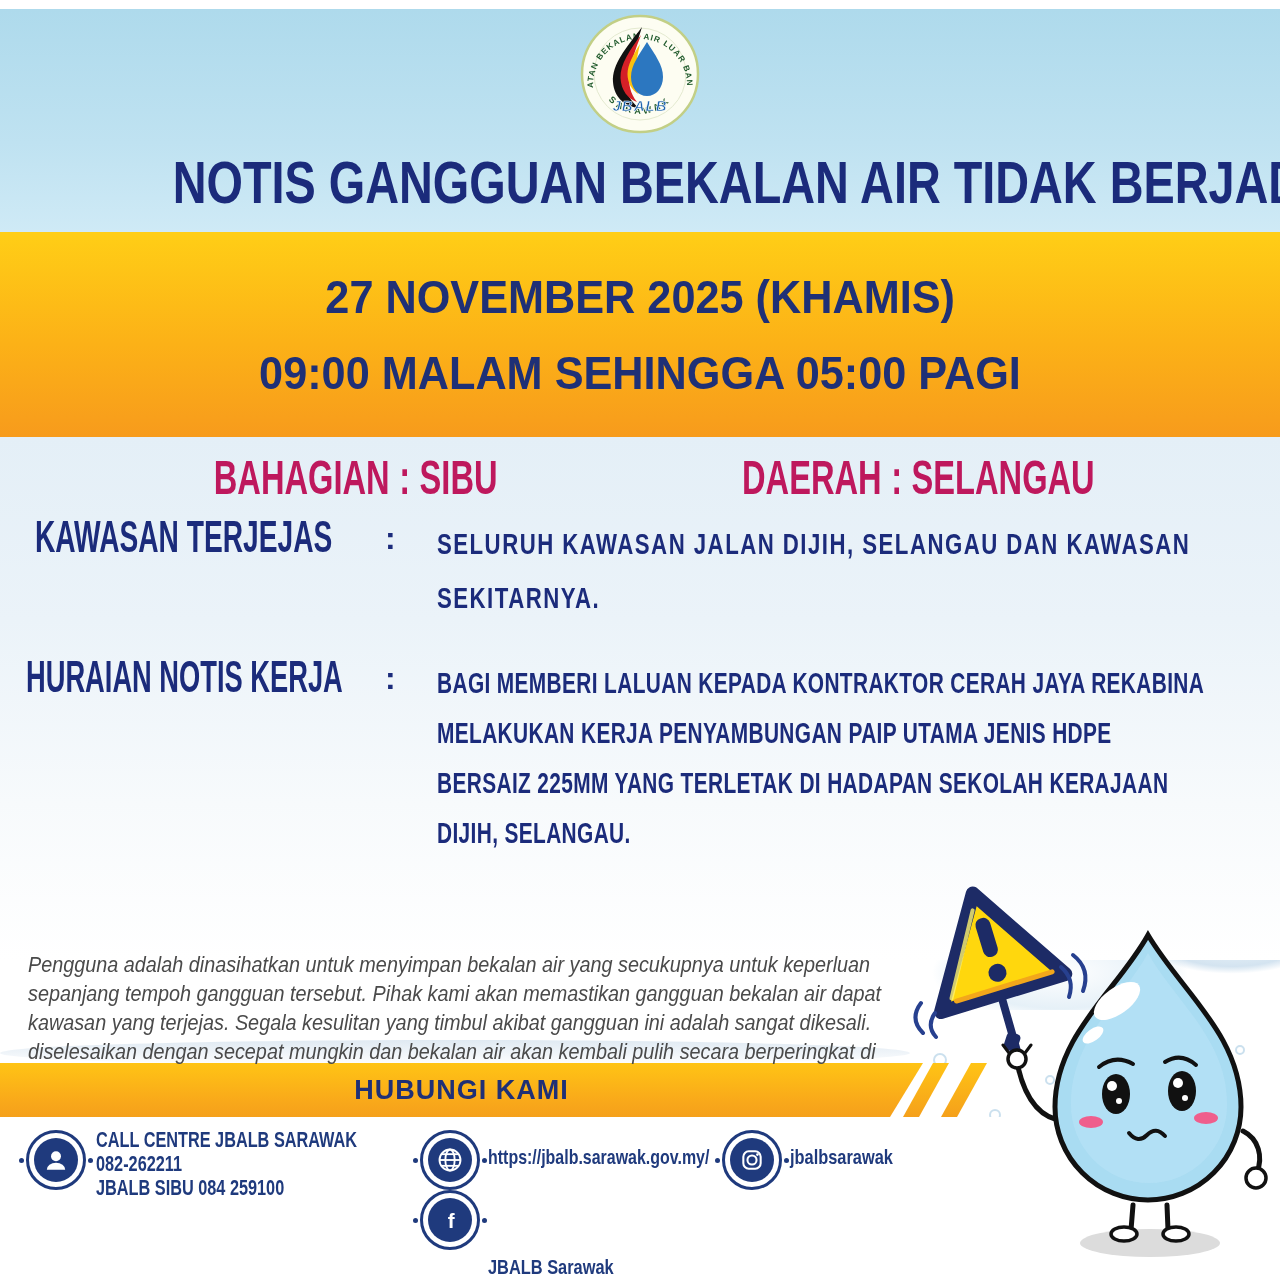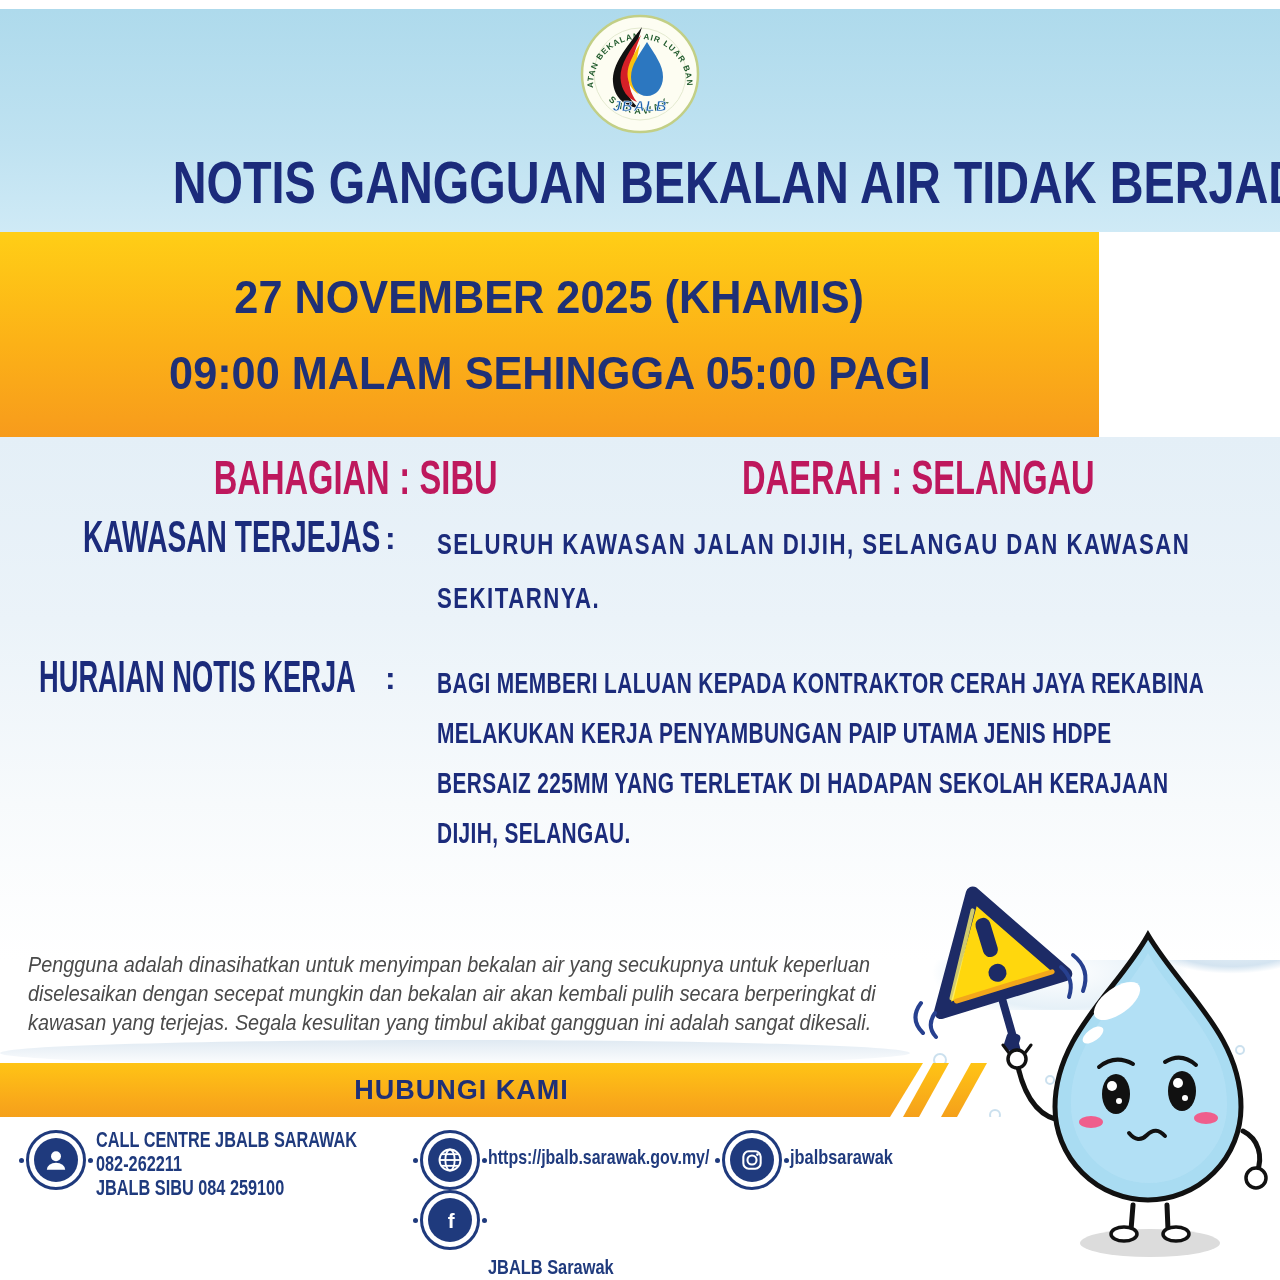--- a/index.html
+++ b/index.html
@@ -10,21 +10,21 @@
   .cnd.left{transform-origin:0 50%;}
 
   
   .top-strip{left:0;top:0;width:1280px;height:9px;background:#ffffff;z-index:2;}
   .header{left:0;top:9px;width:1280px;height:223px;background:linear-gradient(180deg,#aedaec 0%,#bfe2f1 60%,#cfeaf6 100%);z-index:1;}
   .logo-wrap{left:580px;top:14px;width:120px;height:120px;z-index:3;}
   .title{left:0;top:150px;width:1280px;text-align:center;color:#1b2b7b;font-weight:bold;
          font-size:60px;line-height:66px;z-index:3;}
 
   
-  .dateband{left:0;top:232px;width:1099px;height:205px;
+  .dateband{left:0;top:232px;width:1280px;height:205px;
             background:linear-gradient(180deg,#ffce16 0%,#fcb117 55%,#f79b1c 100%);
             display:flex;flex-direction:column;justify-content:center;align-items:center;z-index:1;}
   .dateband .line{color:#1f3076;font-weight:bold;font-size:47px;line-height:76px;}
 
   
   .info{left:0;top:437px;width:1280px;height:523px;
         background:linear-gradient(180deg,#e4eff7 0%,#ebf3f9 35%,#f7fafc 70%,#ffffff 100%);z-index:1;}
   .loc-item{top:450px;color:#be185d;font-weight:bold;font-size:48px;text-align:center;z-index:2;}
   .loc-sep{padding:0 14px;}
   .sec-label{color:#1b2b7b;font-weight:bold;font-size:44px;z-index:2;}
@@ -123,30 +123,30 @@
     <span class="cnd" style="--sx:0.68">
       <span>BAHAGIAN</span><span class="loc-sep">:</span><span>SIBU</span>
     </span>
   </div>
   <div class="abs loc-item" style="left:659px;width:380px;">
     <span class="cnd" style="--sx:0.68">
       <span>DAERAH</span><span class="loc-sep">:</span><span>SELANGAU</span>
     </span>
   </div>
 
-  <div class="abs sec-label" style="left:35px;top:512px;margin-left:48px;">
+  <div class="abs sec-label" style="left:35px;top:512px;">
     <span class="cnd left" style="--sx:0.64">KAWASAN TERJEJAS</span>
   </div>
   <div class="abs sec-colon" style="left:385px;top:520px;">:</div>
   <div class="abs sec-lines" style="left:437px;top:517px;font-size:30px;line-height:54px;letter-spacing:2px;">
     <span class="ln"><span class="cnd left" style="--sx:0.74">SELURUH KAWASAN JALAN DIJIH, SELANGAU DAN KAWASAN</span></span>
     <span class="ln"><span class="cnd left" style="--sx:0.74">SEKITARNYA.</span></span>
   </div>
 
-  <div class="abs sec-label" style="left:39px;top:652px;">
+  <div class="abs sec-label" style="left:26px;top:652px;">
     <span class="cnd left" style="--sx:0.62">HURAIAN NOTIS KERJA</span>
   </div>
   <div class="abs sec-colon" style="left:385px;top:660px;">:</div>
   <div class="abs sec-lines" style="left:437px;top:658px;font-size:29px;line-height:50px;letter-spacing:0.5px;">
     <span class="ln"><span class="cnd left" style="--sx:0.72">BAGI MEMBERI LALUAN KEPADA KONTRAKTOR CERAH JAYA REKABINA</span></span>
     <span class="ln"><span class="cnd left" style="--sx:0.72">MELAKUKAN KERJA PENYAMBUNGAN PAIP UTAMA JENIS HDPE</span></span>
     <span class="ln"><span class="cnd left" style="--sx:0.72">BERSAIZ 225MM YANG TERLETAK DI HADAPAN SEKOLAH KERAJAAN</span></span>
     <span class="ln"><span class="cnd left" style="--sx:0.72">DIJIH, SELANGAU.</span></span>
   </div>
 
@@ -276,17 +276,18 @@
         <circle cx="17" cy="7" r="1.2" fill="#fff" stroke="none"></circle>
       </svg>
     </div>
   </div>
   <div class="abs contact-text" style="left:790px;top:1145px;font-size:21px;">
     <span class="cnd left" style="--sx:0.78">jbalbsarawak</span>
   </div>
 
   <div class="abs advisory">
     <span class="ln"><span class="cnd left" style="--sx:0.9">Pengguna adalah dinasihatkan untuk menyimpan bekalan air yang secukupnya untuk keperluan</span></span>
+    <span class="ln"><span class="cnd left" style="--sx:0.9">sepanjang tempoh gangguan tersebut. Pihak kami akan memastikan gangguan bekalan air dapat</span></span>
+    <span class="ln"><span class="cnd left" style="--sx:0.9">kawasan yang terjejas. Segala kesulitan yang timbul akibat gangguan ini adalah sangat dikesali.</span></span>
     <span class="ln"><span class="cnd left" style="--sx:0.9">diselesaikan dengan secepat mungkin dan bekalan air akan kembali pulih secara berperingkat di</span></span>
-    <span class="ln"><span class="cnd left" style="--sx:0.9">kawasan yang terjejas. Segala kesulitan yang timbul akibat gangguan ini adalah sangat dikesali.</span></span>
   </div>
 
 </div>
 
 </body></html>

